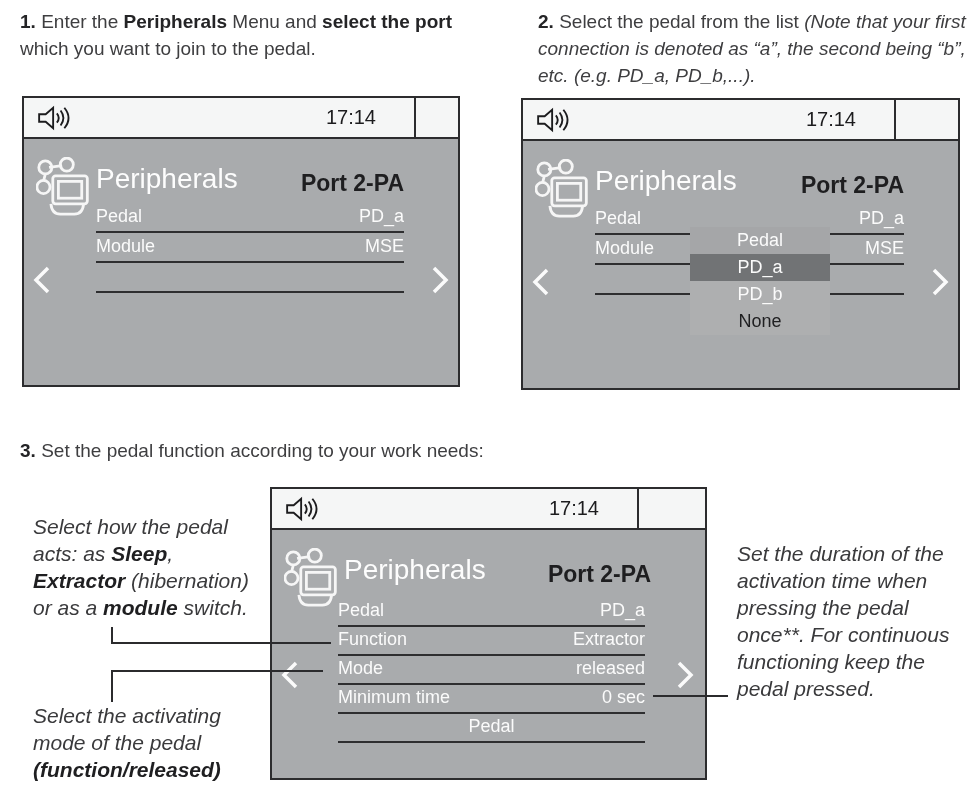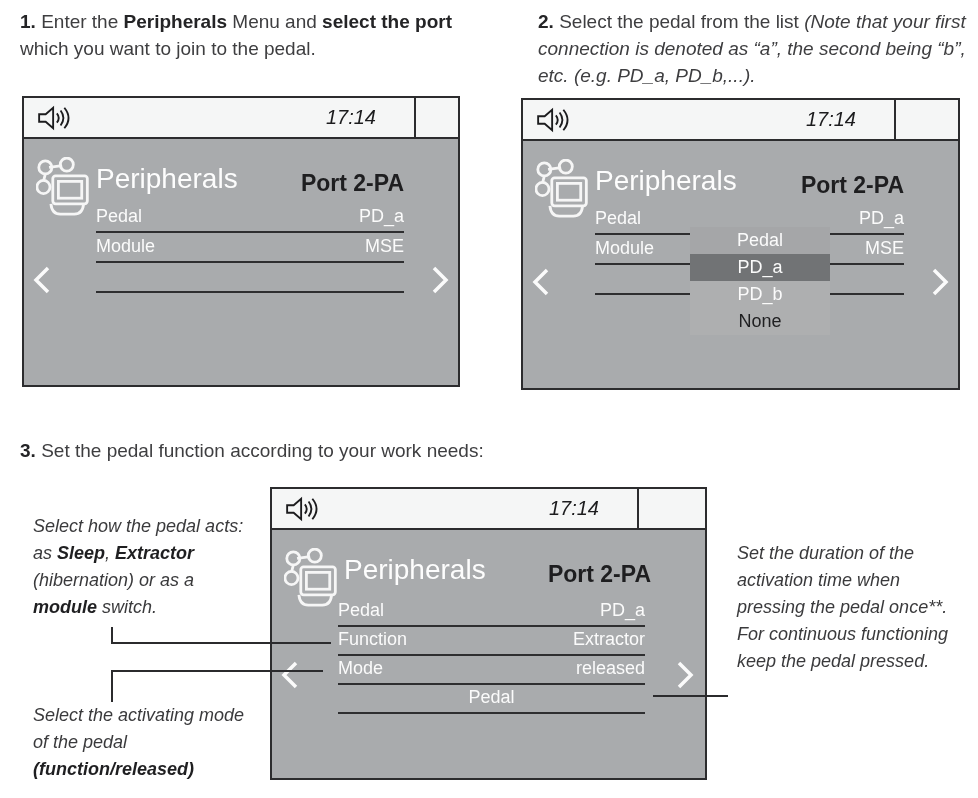--- a/index.html
+++ b/index.html
@@ -4,28 +4,28 @@
 <style>
   * { margin:0; padding:0; box-sizing:border-box; }
   html,body { background:#ffffff; }
   body { font-family:"Liberation Sans", sans-serif; }
   .canvas { position:relative; width:978px; height:798px; background:#ffffff; overflow:hidden; }
 
   
   .doc-text { position:absolute; font-size:19px; line-height:27px; color:#3e3e40; }
   .doc-text b { color:#242426; }
   .doc-text .it { font-style:italic; }
-  .ann { position:absolute; font-size:18px; line-height:27px; font-style:italic; color:#3a3a3c; }
+  .ann { position:absolute; font-size:21px; line-height:27px; font-style:italic; color:#3a3a3c; }
   .ann b { color:#1f1f21; }
 
   
   .screen { position:absolute; border:2px solid #2c2c2e; display:flex; flex-direction:column; background:#a9abad; }
   .topbar { height:41px; background:#f5f6f6; border-bottom:2px solid #2c2c2e; display:flex; align-items:center; flex:0 0 auto; }
   .speaker { margin-left:12px; display:flex; align-items:center; }
-  .time { margin-left:auto; padding-right:38px; font-size:20px; color:#1c1c1e;font-style:italic; }
+  .time { margin-left:auto; padding-right:38px; font-size:20px; color:#1c1c1e; }
   .corner-cell { height:100%; border-left:2px solid #2c2c2e; flex:0 0 auto; }
   .w44 { width:44px; } .w64 { width:64px; } .w68 { width:68px; }
   .scr-body { position:relative; flex:1; background:#a9abad; }
   .periph { position:absolute; left:12px; top:18px; }
   .scr-title { position:absolute; left:72px; top:24px; font-size:28px; color:#fdfdfd; }
   .scr-port { position:absolute; right:54px; top:31px; font-size:23px; color:#1e1e20;font-weight:bold; }
   .rows { position:absolute; left:72px; right:54px; }
   .rows.t64 { top:64px; } .rows.t68 { top:68px; }
   .row { border-bottom:2px solid #2e2e30; display:flex; justify-content:space-between; align-items:flex-end; padding-bottom:4px; color:#fbfbfb; font-size:18px; cursor:default; }
   .h30 .row { height:30px; } .h29 .row { height:29px; }
@@ -211,20 +211,24 @@
           <span>PD_a</span>
         </div>
         <div class="row">
           <span>Function</span>
           <span>Extractor</span>
         </div>
         <div class="row">
           <span>Mode</span>
           <span>released</span>
         </div>
+        <div class="row">
+          <span>Minimum time</span>
+          <span>0 sec</span>
+        </div>
         <div class="row center">
           <span>Pedal</span>
         </div>
       </div>
       <span class="chev l chev3">
         <svg width="20" height="30" viewBox="0 0 20 30" fill="none" stroke="#fbfbfb" stroke-width="3.5">
             <polyline points="16,3 4,15 16,27"></polyline>
           </svg>
       </span>
       <span class="chev r chev3" style="right:10px;">

